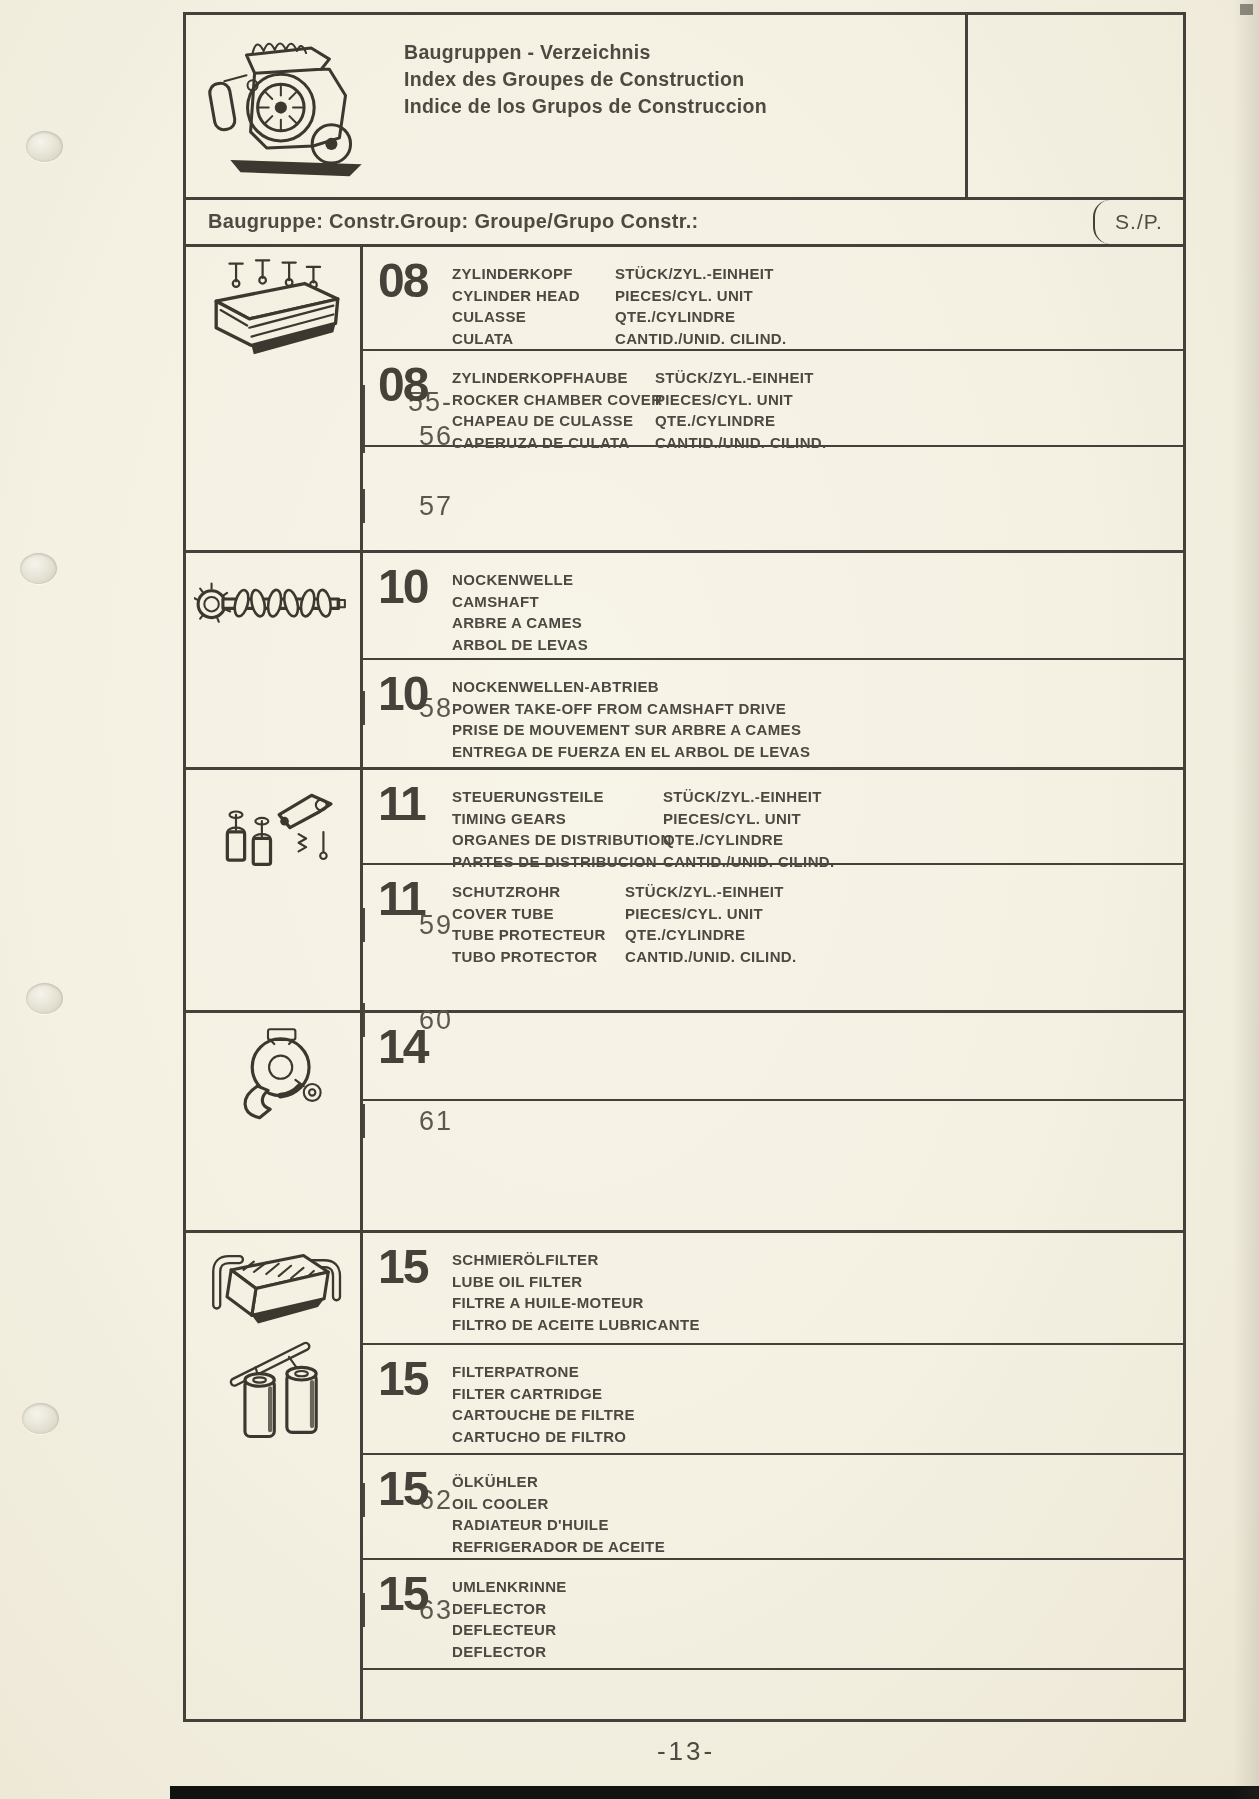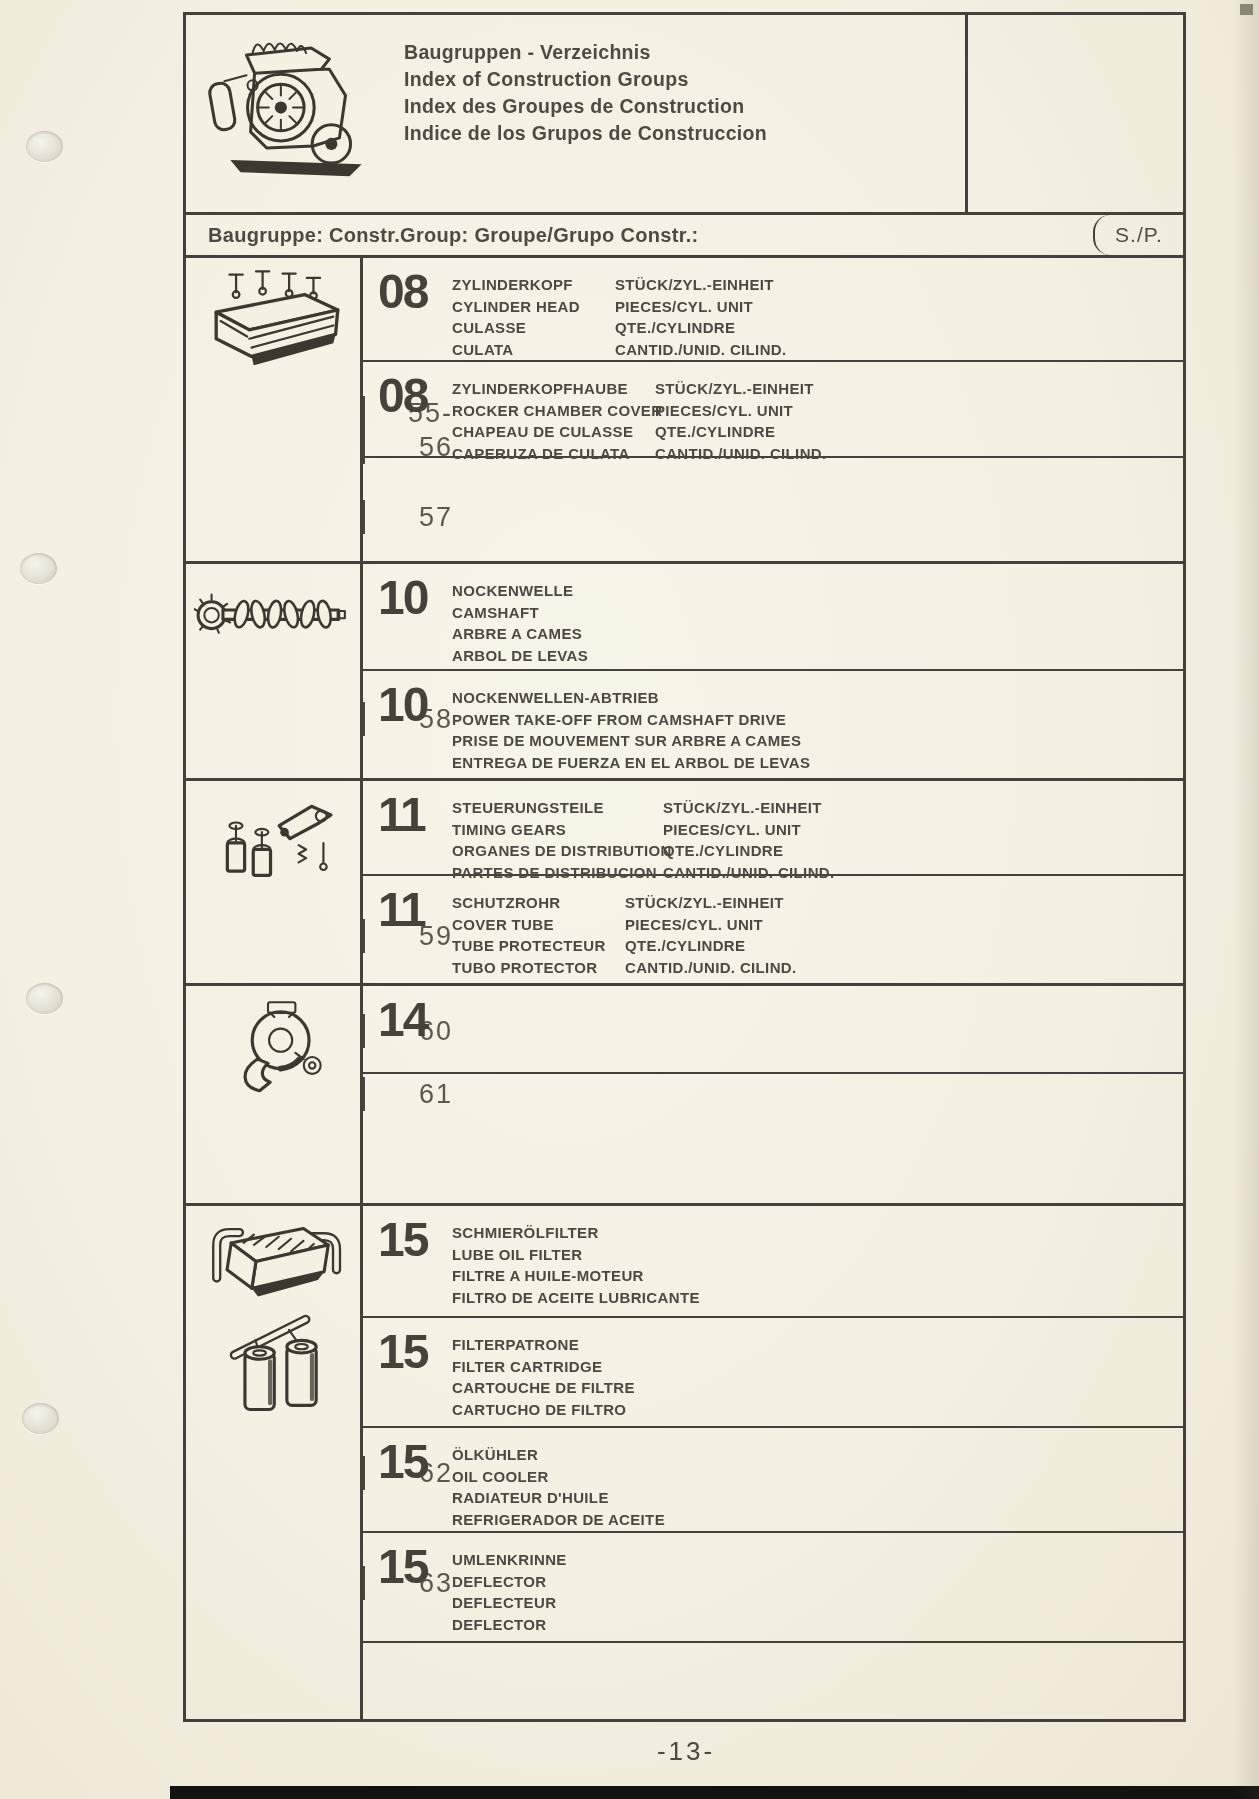--- a/index.html
+++ b/index.html
@@ -47,21 +47,21 @@
     position:absolute;left:218px;top:24px;
     font-size:19.5px;font-weight:bold;letter-spacing:.3px;line-height:27px;color:#4e4a42;
   }
   .header-right{flex:1;position:relative;display:flex;flex-direction:column;align-items:center;}
   .logo-spire{margin-top:10px;}
   .brand{
     font-size:33px;font-weight:bold;letter-spacing:6px;color:#45413a;
     transform:scaleX(1.08);margin-top:-2px;
   }
   
-  .group-row{height:43px;box-sizing:border-box;border-bottom:3.5px solid var(--bord);display:flex;align-items:stretch;}
+  .group-row{height:51px;box-sizing:border-box;border-bottom:3.5px solid var(--bord);display:flex;align-items:stretch;}
   .group-label{flex:1;display:flex;align-items:center;padding-left:22px;font-size:20px;font-weight:bold;color:#4e4a42;letter-spacing:.3px;}
   .sp-head{width:90px;box-sizing:border-box;border-left:2.5px solid var(--bord);display:flex;align-items:center;justify-content:center;font-size:21px;color:#514d44;letter-spacing:1px;border-radius:17px;}
   
   .sections{flex:1;display:flex;flex-direction:column;}
   .section{display:flex;box-sizing:border-box;border-bottom:3.5px solid var(--bord);}
   .section:last-child{border-bottom:none;flex:1;}
   .illu{width:177px;box-sizing:border-box;border-right:3px solid var(--bord);position:relative;}
   .rows{flex:1;display:flex;flex-direction:column;}
   .row{display:flex;box-sizing:border-box;border-top:2.5px solid var(--bord);flex-direction:column;}
   .row:first-child{border-top:none;}
@@ -109,21 +109,20 @@
           <circle class="fill" cx="86" cy="84" r="6"></circle>
           <circle cx="136" cy="120" r="19"></circle>
           <circle class="fill" cx="136" cy="120" r="6"></circle>
           <rect x="18" y="60" width="20" height="46" rx="9" transform="rotate(-10 28 83)"></rect>
           <path class="thin" d="M30,58 L52,52"></path>
           <circle class="thin" cx="58" cy="62" r="5"></circle>
           <path class="fill" d="M36,136 L166,140 L154,152 L46,148 Z"></path>
         </svg>
         <div class="titles">
             <div>Baugruppen - Verzeichnis</div>
-            <div>Index of Construction Groups</div>
             <div>Index des Groupes de Construction</div>
             <div>Indice de los Grupos de Construccion</div>
           </div>
       </div>
     </div>
 
     <div class="group-row">
       <div class="group-label">Baugruppe: Constr.Group: Groupe/Grupo Constr.:</div>
       <div class="sp-head">S./P.</div>
     </div>
@@ -232,21 +231,21 @@
                   <div>POWER TAKE-OFF FROM CAMSHAFT DRIVE</div>
                   <div>PRISE DE MOUVEMENT SUR ARBRE A CAMES</div>
                   <div>ENTREGA DE FUERZA EN EL ARBOL DE LEVAS</div>
                 </div>
             </div>
             <div class="sp"></div>
           </div>
         </div>
       </div>
 
-      <div class="section" style="height:205px">
+      <div class="section" style="height:243px">
         <div class="illu">
           <svg style="position:absolute;left:26px;top:8px" width="130" height="95" viewBox="0 0 120 88">
             <ellipse class="thin" cx="22" cy="34" rx="6" ry="3"></ellipse>
               <path class="thin" d="M22,34 v14"></path>
             <ellipse class="thin" cx="22" cy="50" rx="8" ry="4"></ellipse>
               <rect class="paper" x="14" y="50" width="16" height="26" rx="2"></rect>
             <ellipse class="thin" cx="46" cy="40" rx="6" ry="3"></ellipse>
               <path class="thin" d="M46,40 v14"></path>
             <ellipse class="thin" cx="46" cy="56" rx="8" ry="4"></ellipse>
               <rect class="paper" x="38" y="56" width="16" height="24" rx="2"></rect>

